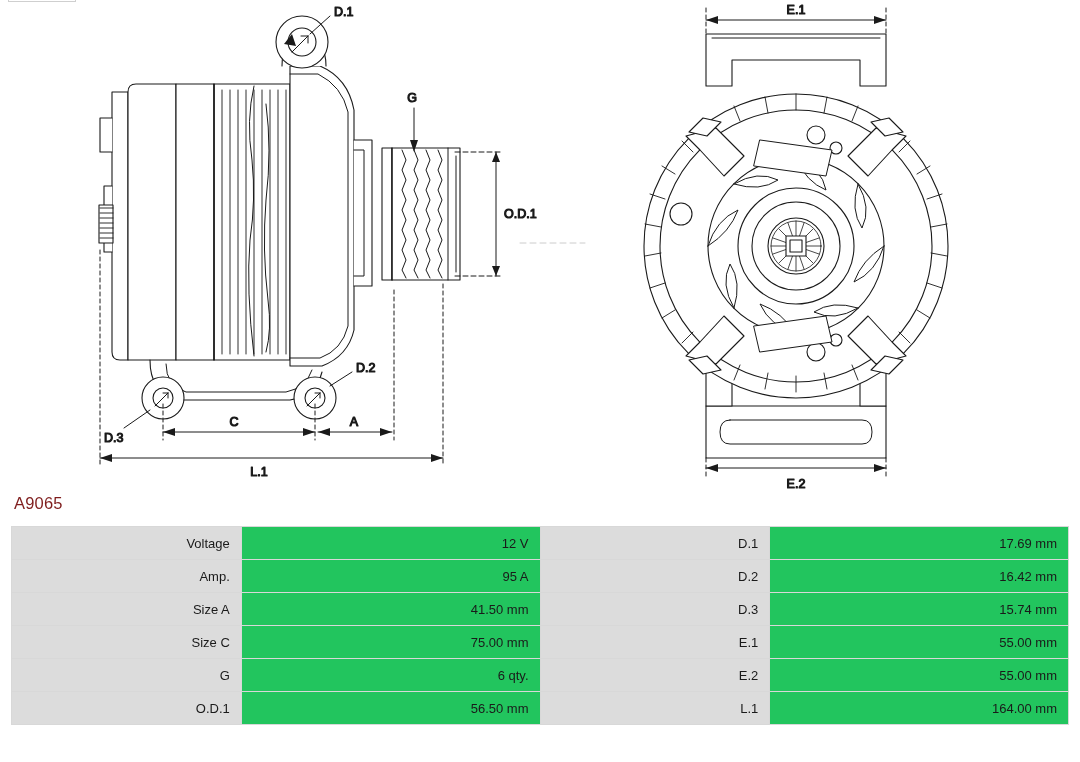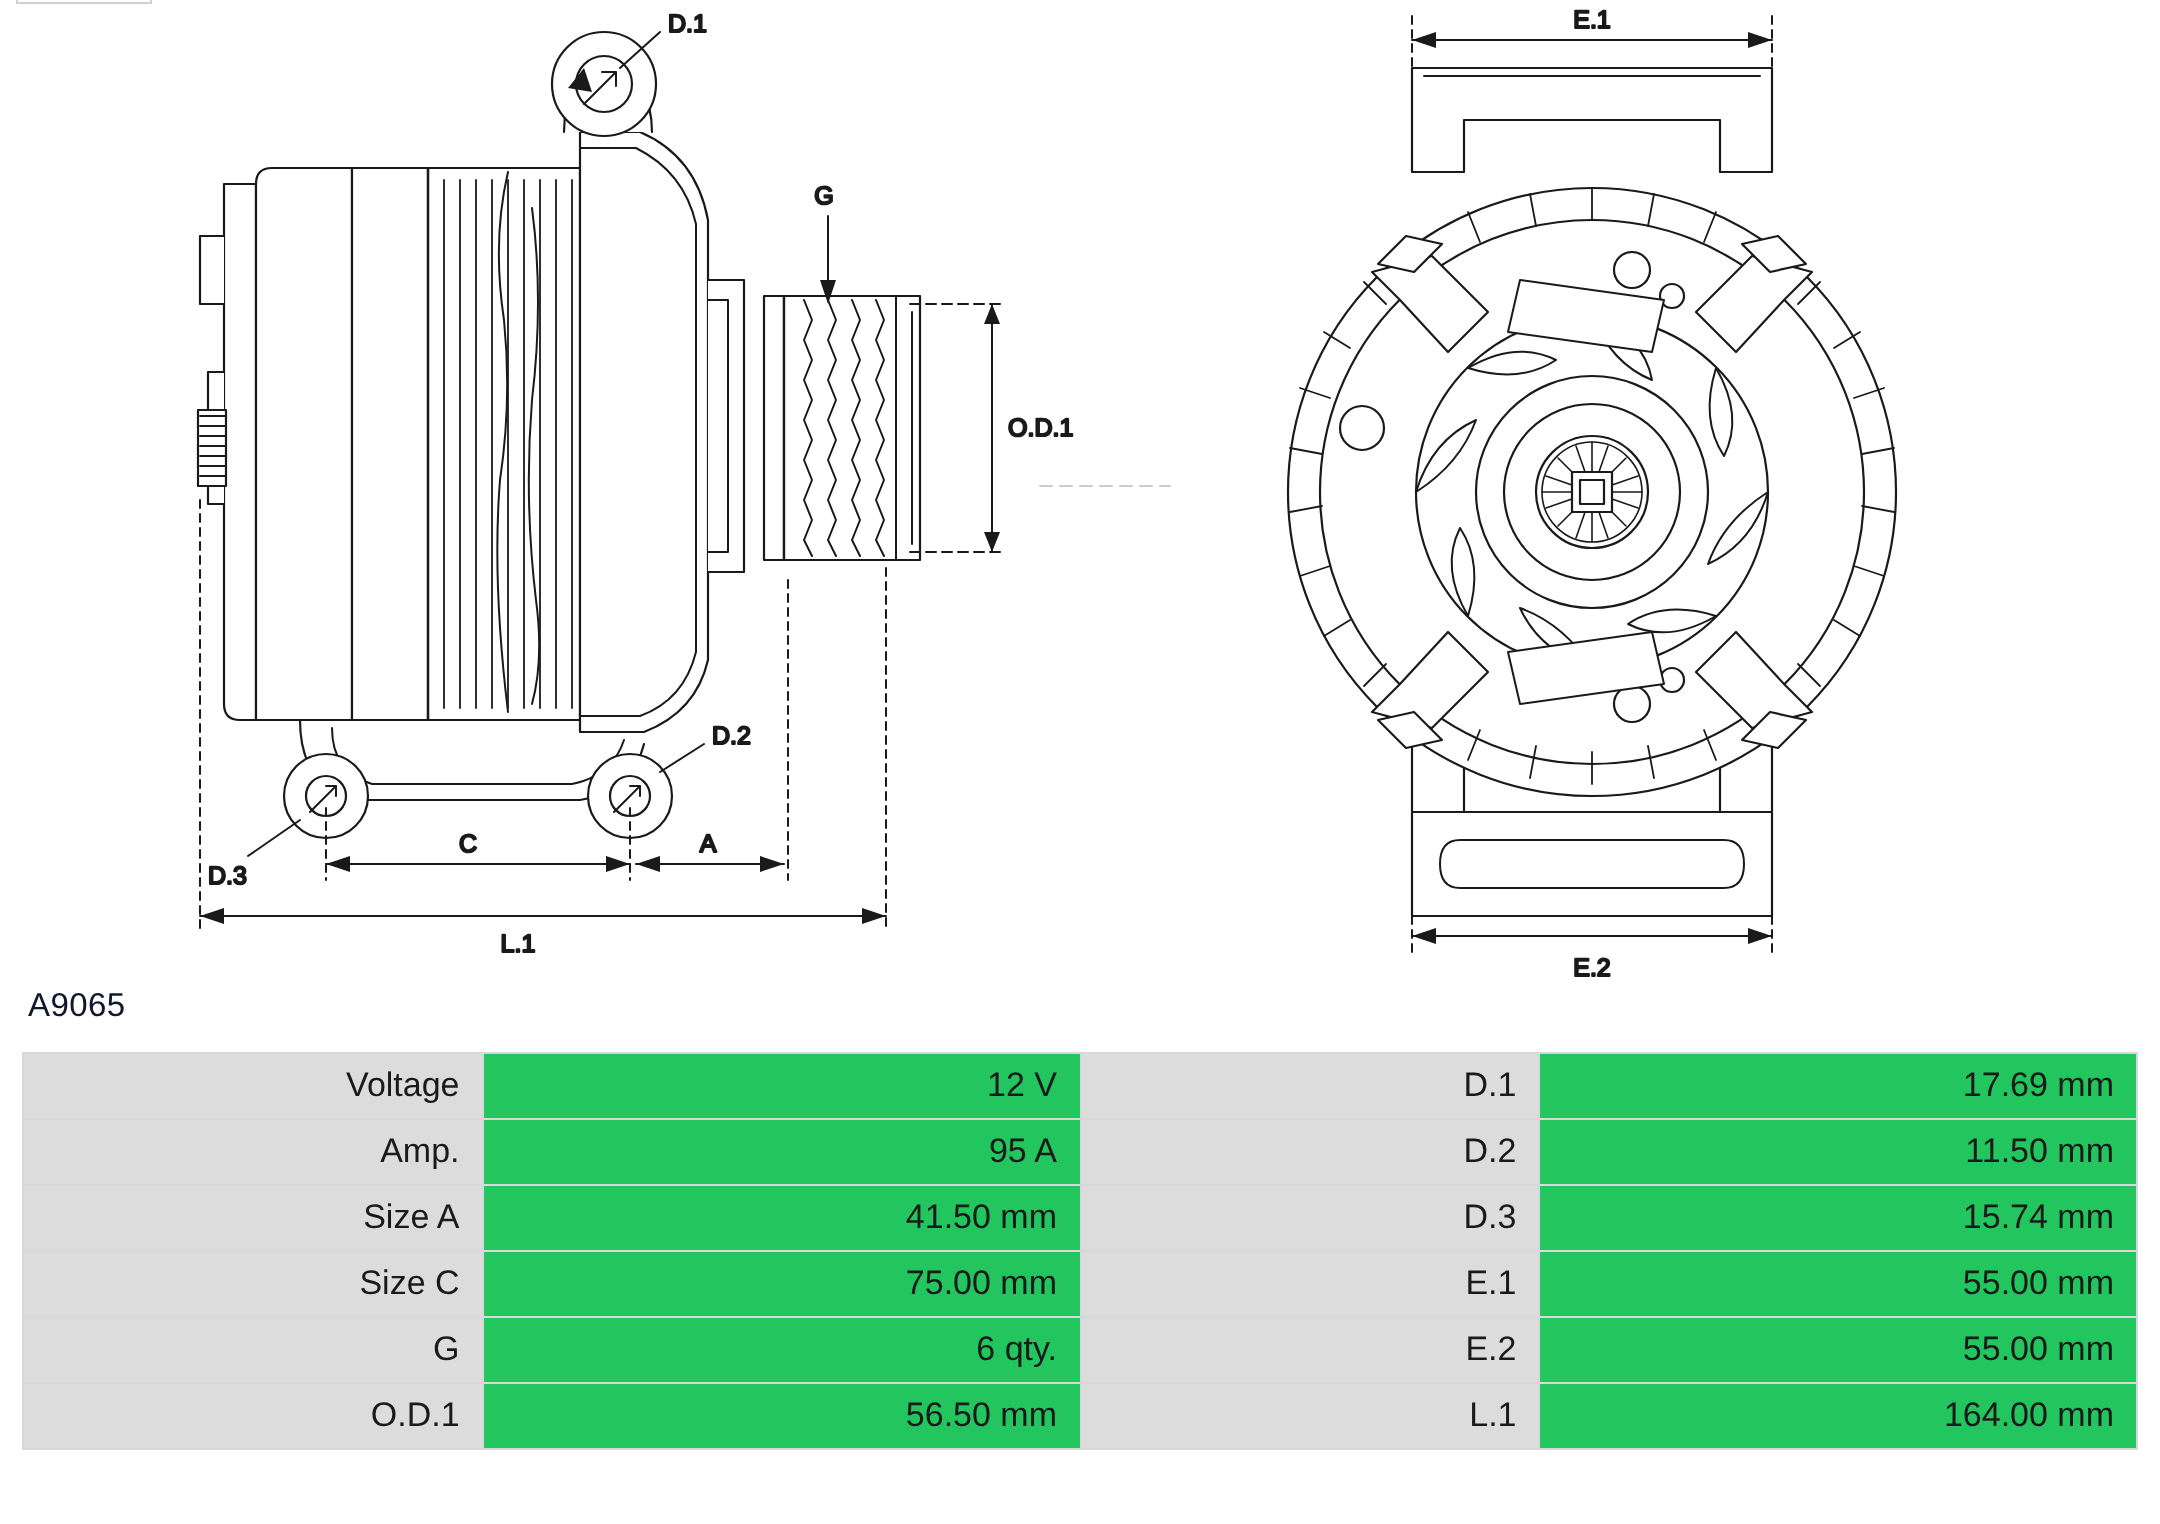--- a/index.html
+++ b/index.html
@@ -41,35 +41,35 @@
     border: 1px solid #cfcfcf;
     border-top: none;
   }
 
   
   .partno {
     position: absolute;
     left: 14px;
     top: 494px;
     font-size: 16.5px;
-    color: #0f172a;
+    color: #7f1d1d;
     letter-spacing: .2px;
   }
 
   
   .spec-wrap {
     position: absolute;
     left: 11px;
     top: 526px;
     width: 1058px;
   }
   table.spec {
     width: 100%;
     border-collapse: collapse;
-    font-size: 17px;
+    font-size: 13px;
   }
   table.spec td {
     border: 1px solid #d8d8d8;
     height: 33px;
     padding: 0 11px;
     white-space: nowrap;
   }
   td.k {
     background: #dcdcdc;
     text-align: right;
@@ -330,21 +330,21 @@
         <tr>
           <td class="k">Voltage</td>
           <td class="v">12 V</td>
           <td class="k">D.1</td>
           <td class="v">17.69 mm</td>
         </tr>
         <tr>
           <td class="k">Amp.</td>
           <td class="v">95 A</td>
           <td class="k">D.2</td>
-          <td class="v">11.50 mm</td>
+          <td class="v">16.42 mm</td>
         </tr>
         <tr>
           <td class="k">Size A</td>
           <td class="v">41.50 mm</td>
           <td class="k">D.3</td>
           <td class="v">15.74 mm</td>
         </tr>
         <tr>
           <td class="k">Size C</td>
           <td class="v">75.00 mm</td>

